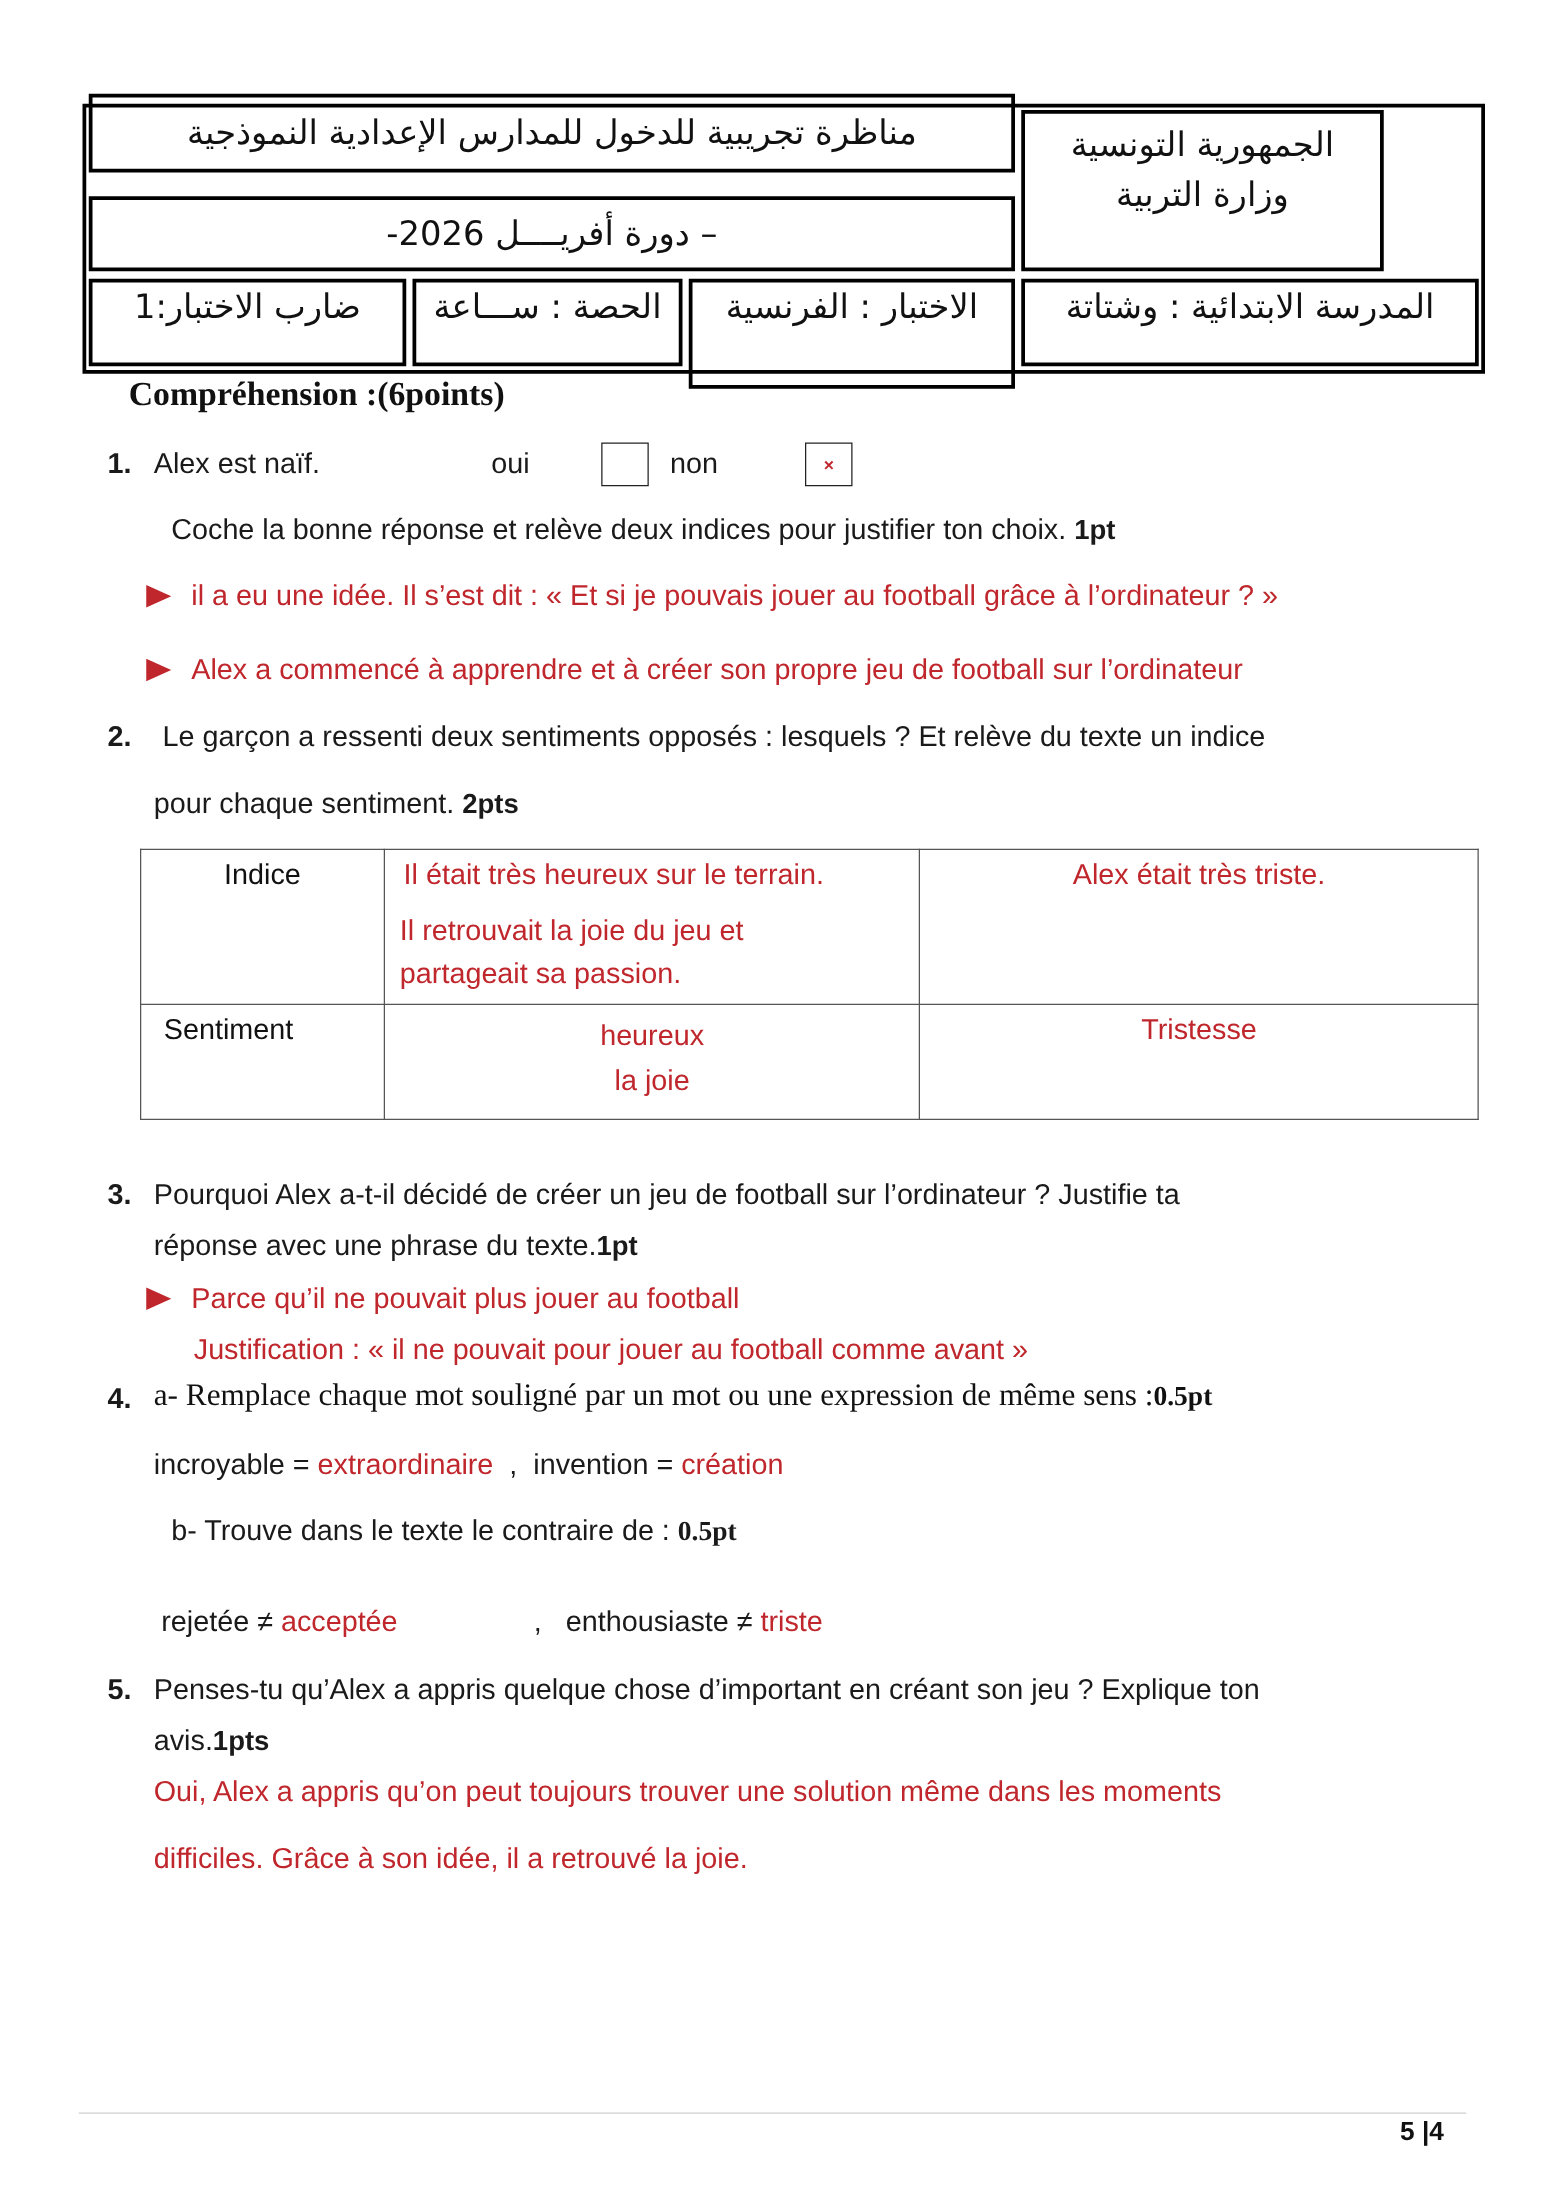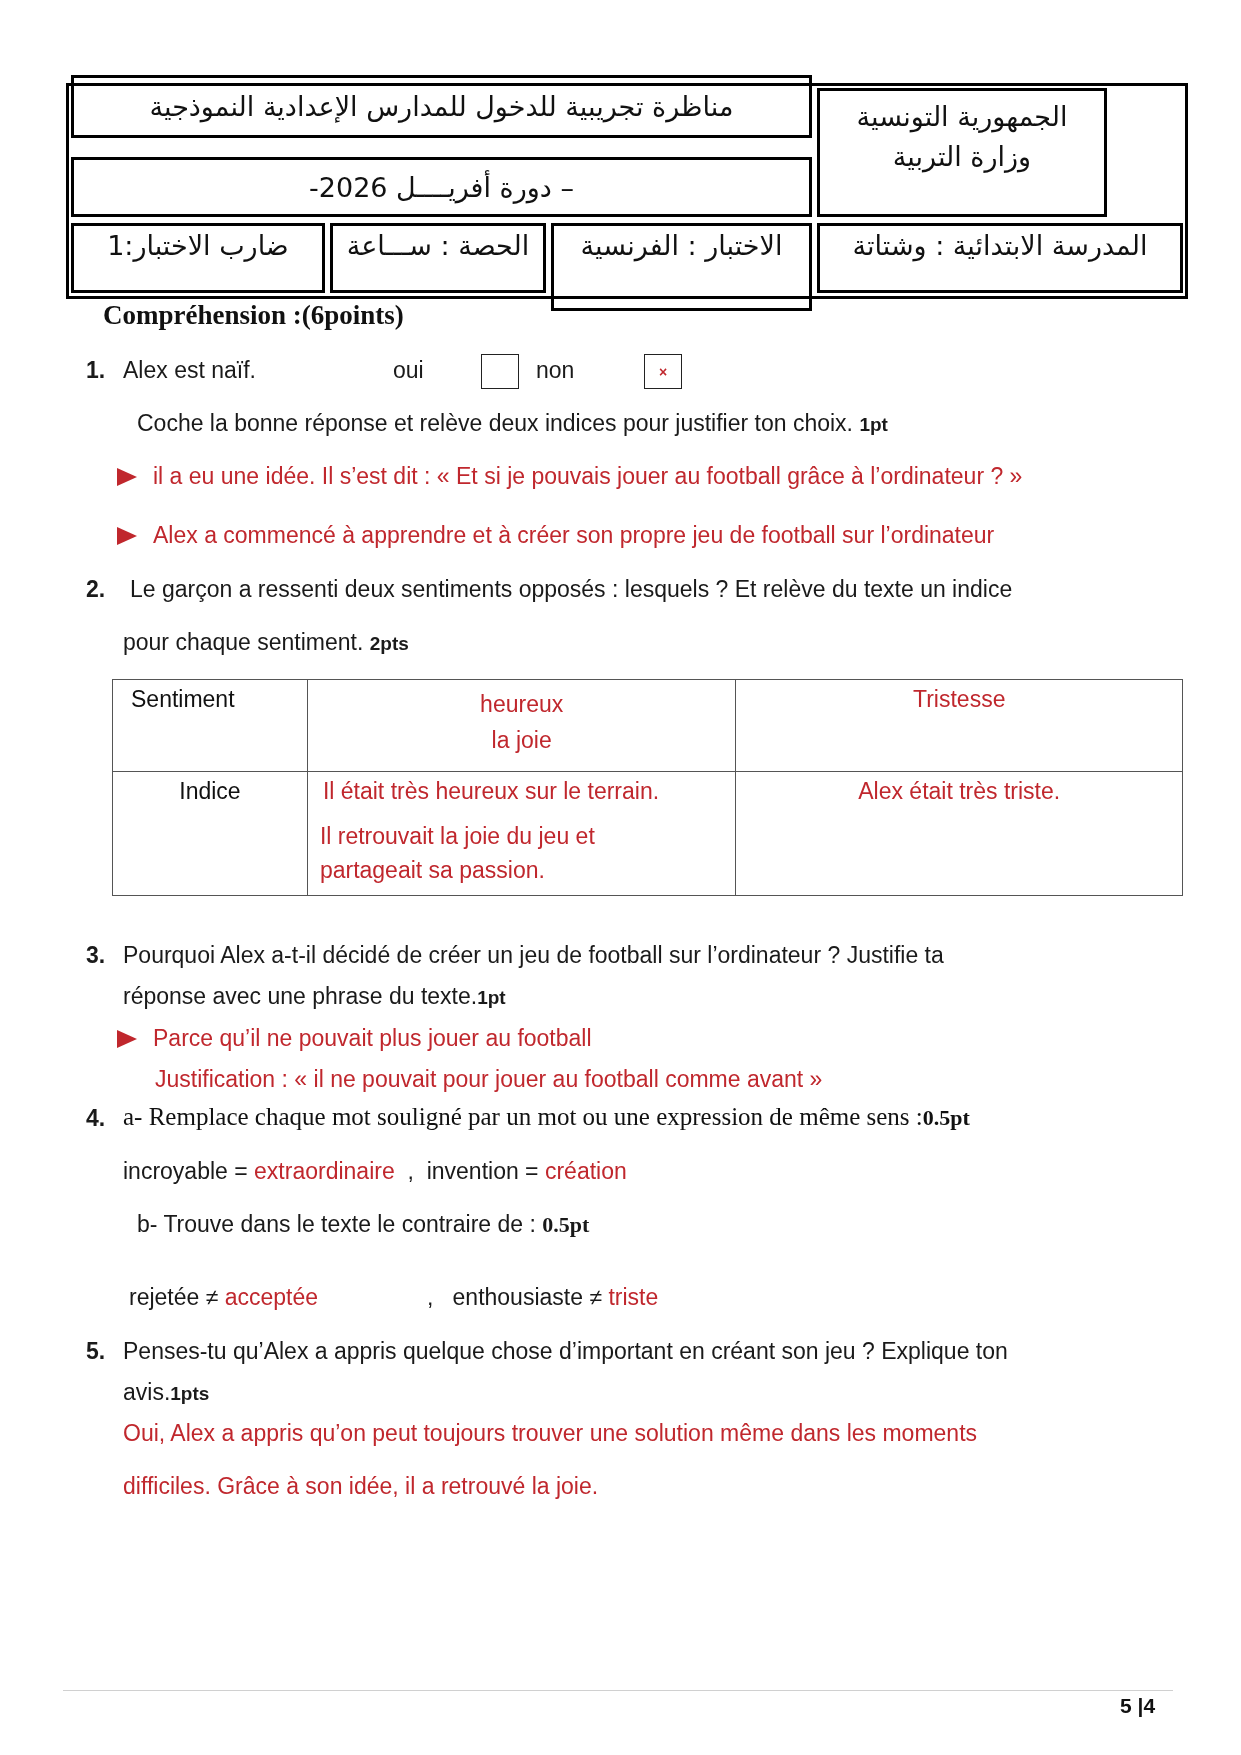--- a/index.html
+++ b/index.html
@@ -4,21 +4,21 @@
 <style>
   html, body { margin:0; padding:0; background:#fff; }
   body { width:1241px; height:1755px; position:relative; overflow:hidden;
          font-family:"Liberation Sans", sans-serif; color:#111; }
   .abs { position:absolute; white-space:nowrap; }
   .ar { font-family:"DejaVu Sans", sans-serif; direction:rtl; }
   .cal { font-family:"Liberation Sans", "DejaVu Sans", sans-serif; font-size:23px; color:#1a1a1a; }
   .serif { font-family:"Liberation Serif", serif; }
   .red { color:#c0272d; }
   .b { font-weight:bold; }
-  .pts { font-weight:bold; font-size:19px; }
+  .pts { font-weight:bold; font-size:22px; }
 
   
   .hdr-outer { position:absolute; left:66px; top:83px; width:1122px; height:216px;
                border:3px solid #000; box-sizing:border-box; }
   .cell { position:absolute; border:3px solid #000; box-sizing:border-box;
           display:flex; align-items:center; justify-content:center; font-size:27px; }
   .cell span { direction:rtl; }
 
   .box { position:absolute; width:38px; height:35px; border:1.5px solid #222; box-sizing:border-box;
          display:flex; align-items:center; justify-content:center; font-size:14px; font-weight:bold; }
@@ -86,38 +86,38 @@
   <span>pour chaque sentiment.</span> <span class="pts">2pts</span>
 </div>
 
 <table class="sent">
   <colgroup>
       <col style="width:195px">
       <col style="width:429px">
       <col style="width:447px">
     </colgroup>
   <tbody>
-      <tr style="height:92px;">
-    <td style="padding:6px 0 0 18px;"><span>Sentiment</span></td>
-    <td class="red" style="text-align:center;padding-top:6px;line-height:36px;">
-      <div>heureux</div>
-      <div>la joie</div>
-    </td>
-    <td class="red" style="text-align:center;padding-top:6px;"><span>Tristesse</span></td>
-  </tr>
-  <tr>
+      <tr>
     <td style="text-align:center;padding-top:6px;"><span>Indice</span></td>
     <td class="red" style="padding:6px 0 0 12px;">
       <div style="padding-left:3px;">Il était très heureux sur le terrain.</div>
       <div style="margin-top:14px;line-height:34px;">
         <div>Il retrouvait la joie du jeu et</div>
         <div>partageait sa passion.</div>
       </div>
     </td>
     <td class="red" style="text-align:center;padding-top:6px;"><span>Alex était très triste.</span></td>
+  </tr>
+  <tr style="height:92px;">
+    <td style="padding:6px 0 0 18px;"><span>Sentiment</span></td>
+    <td class="red" style="text-align:center;padding-top:6px;line-height:36px;">
+      <div>heureux</div>
+      <div>la joie</div>
+    </td>
+    <td class="red" style="text-align:center;padding-top:6px;"><span>Tristesse</span></td>
   </tr>
 </tbody>
   </table>
 
 <div class="abs cal b" style="left:86px;top:942px;">3.</div>
 <div class="abs cal" style="left:123px;top:942px;">Pourquoi Alex a-t-il décidé de créer un jeu de football sur l’ordinateur ? Justifie ta</div>
 <div class="abs cal" style="left:123px;top:983px;">
   <span>réponse avec une phrase du texte.</span><span class="pts">1pt</span>
 </div>
 <div class="arrow" style="left:117px;top:1030px;"></div>

